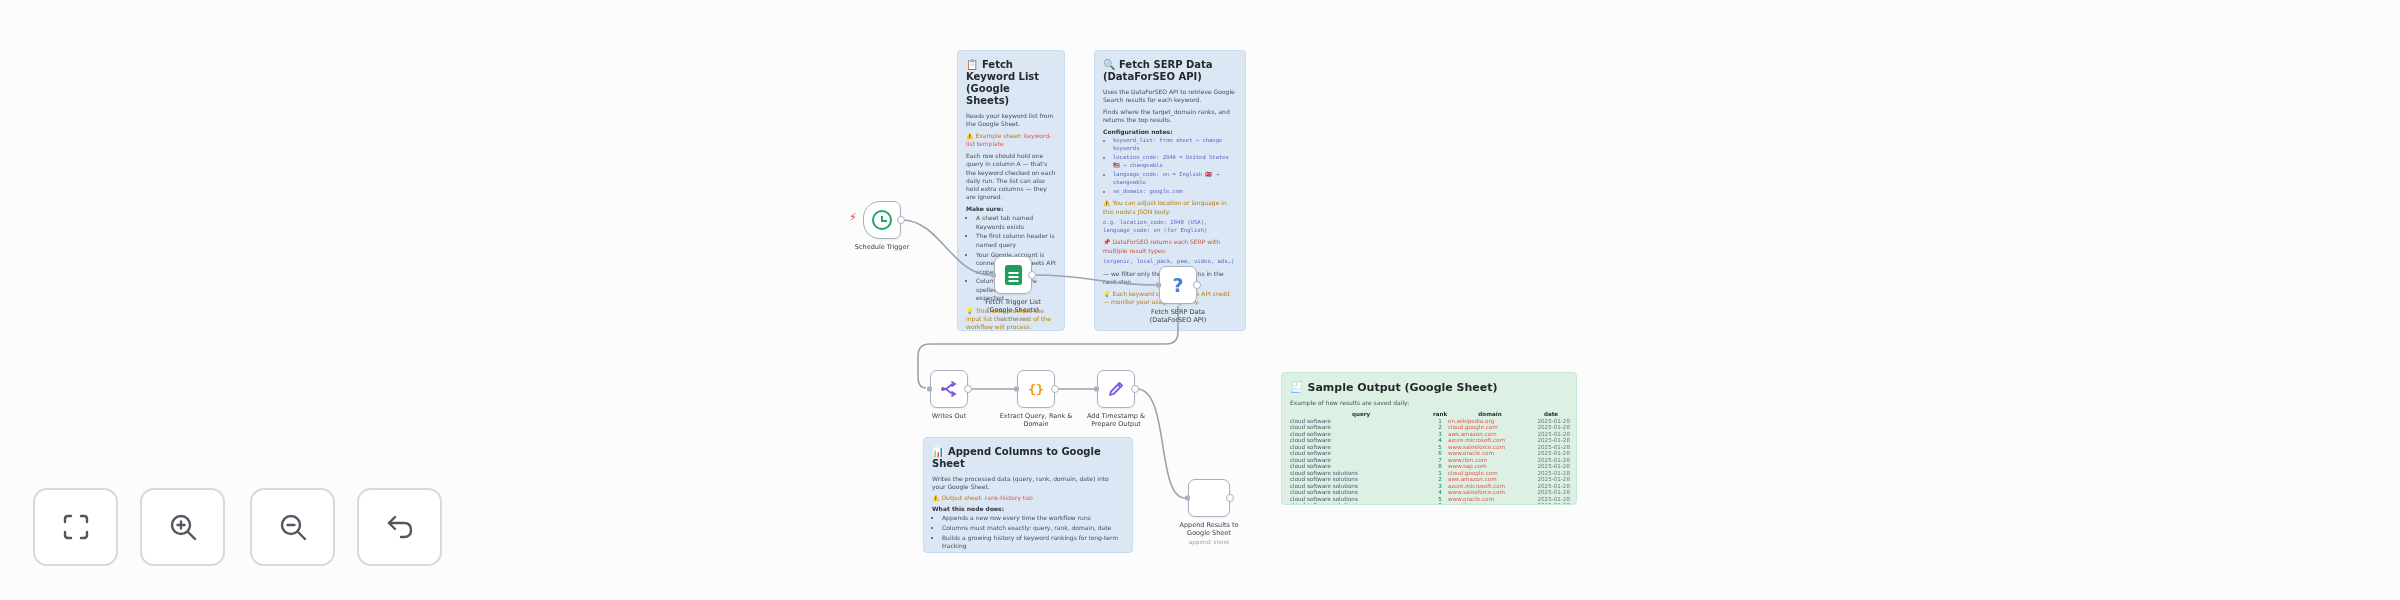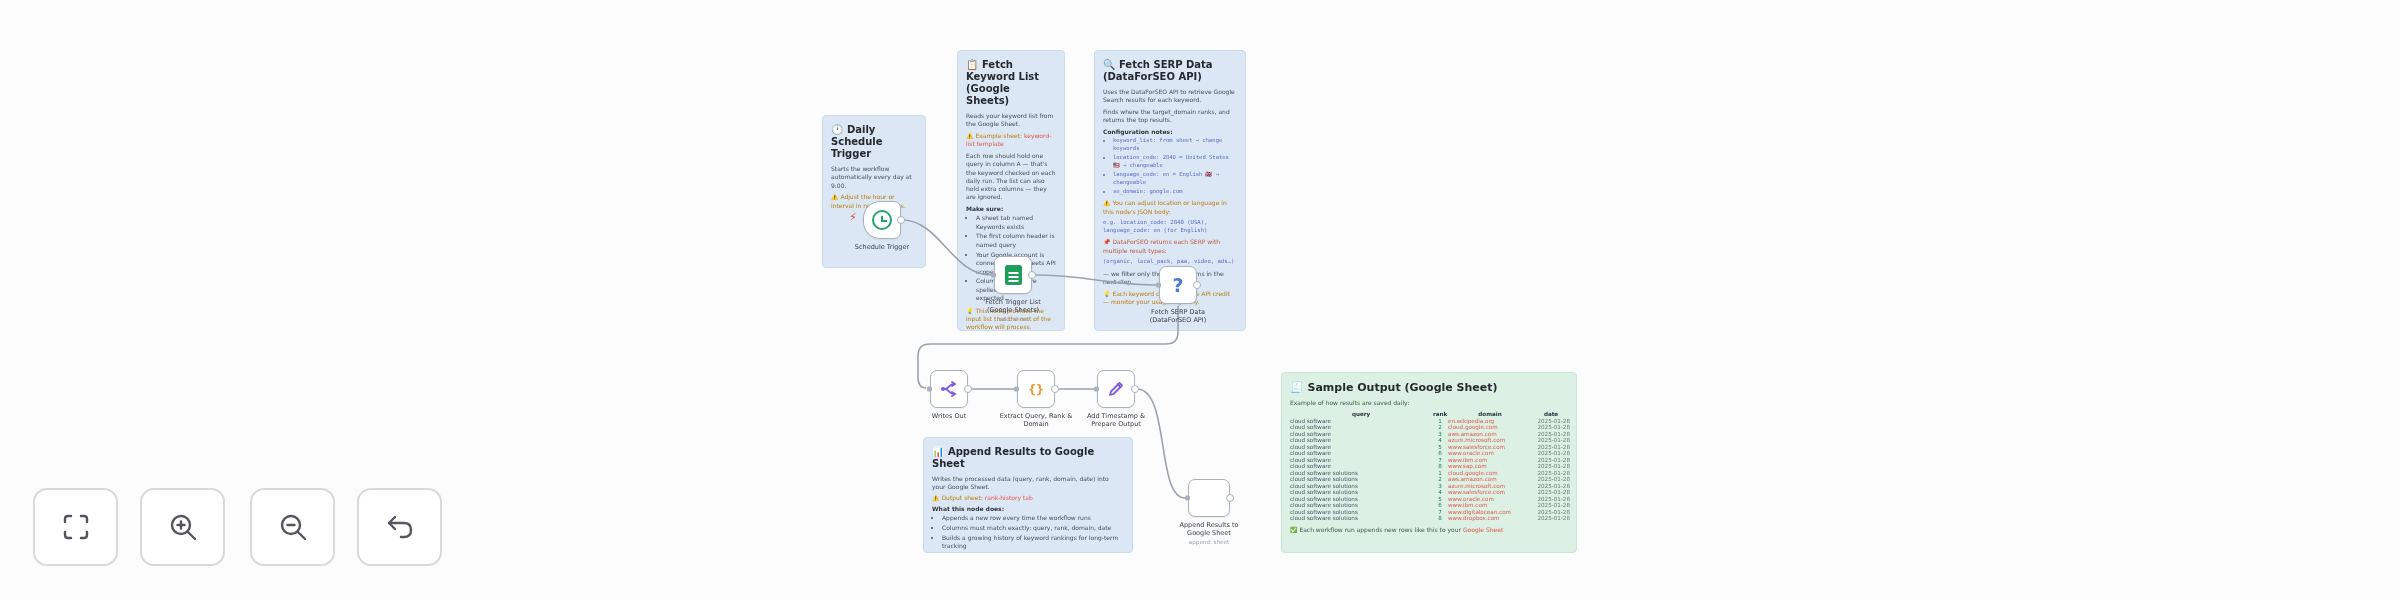--- a/index.html
+++ b/index.html
@@ -64,25 +64,20 @@
   
   .ctrl { position:absolute; width:85px; height:78px; background:#fff; border:2px solid #d8d8dd;
           border-radius:14px; display:flex; align-items:center; justify-content:center; cursor:pointer; }
   .ctrl svg { stroke:#55555f; stroke-width:2.4; fill:none; stroke-linecap:round; stroke-linejoin:round; }
 </style>
 </head>
 <body>
 
 <div id="canvas">
 
-  <div class="note note-blue" style="left:822px; top:115px; width:104px; height:153px;">
-    <div class="note-title">🕐 Daily Schedule Trigger</div>
-    <div class="np">Starts the workflow automatically every day at 9:00.</div>
-    <div class="np warn">⚠️ Adjust the hour or interval in node settings.</div>
-  </div>
 
   <div class="note note-blue" style="left:957px; top:50px; width:108px; height:281px;">
     <div class="note-title">📋 Fetch Keyword List (Google Sheets)</div>
     <div class="np">Reads your keyword list from the Google Sheet.</div>
     <div class="np warn">
       <span>⚠️ Example sheet:</span>
       <span class="redlink">keyword-list template</span>
     </div>
     <div class="np">Each row should hold one query in column A — that's the keyword checked on each daily run. The list can also hold extra columns — they are ignored.</div>
     <div class="sec-head">Make sure:</div>
@@ -110,37 +105,37 @@
       </ul>
     <div class="np warn">⚠️ You can adjust location or language in this node's JSON body:</div>
     <div class="np mono">e.g. location_code: 2840 (USA), language_code: en (for English)</div>
     <div class="np" style="color:#c2563f;">📌 DataForSEO returns each SERP with multiple result types:</div>
     <div class="np mono">(organic, local_pack, paa, video, ads…)</div>
     <div class="np">— we filter only the organic items in the next step.</div>
     <div class="np tip">💡 Each keyword consumes one API credit — monitor your usage regularly.</div>
   </div>
 
   <div class="note note-blue" style="left:923px; top:437px; width:210px; height:116px;">
-    <div class="note-title">📊 Append Results to Google Sheet</div>
+    <div class="note-title">📊 Append Columns to Google Sheet</div>
     <div class="np" style="margin-bottom:2px;">Writes the processed data (query, rank, domain, date) into your Google Sheet.</div>
     <div class="np warn">
       <span>⚠️ Output sheet:</span>
       <span class="redlink">rank-history tab</span>
     </div>
     <div class="sec-head">What this node does:</div>
     <ul>
 
     <li>Appends a new row every time the workflow runs</li>
         <li>Columns must match exactly: query, rank, domain, date</li>
         <li>Builds a growing history of keyword rankings for long-term tracking</li>
       </ul>
 
   </div>
 
-  <div class="note note-green" style="left:1281px; top:372px; width:296px; height:181px;">
+  <div class="note note-green" style="left:1281px; top:372px; width:296px; height:133px;">
     <div class="note-title lg">🧾 Sample Output (Google Sheet)</div>
     <div class="np" style="color:#3c5a48;">Example of how results are saved daily:</div>
     <div class="tbl">
       <div class="thead">
         <span>query</span>
         <span>rank</span>
         <span>domain</span>
         <span>date</span>
       </div>
       <div>

